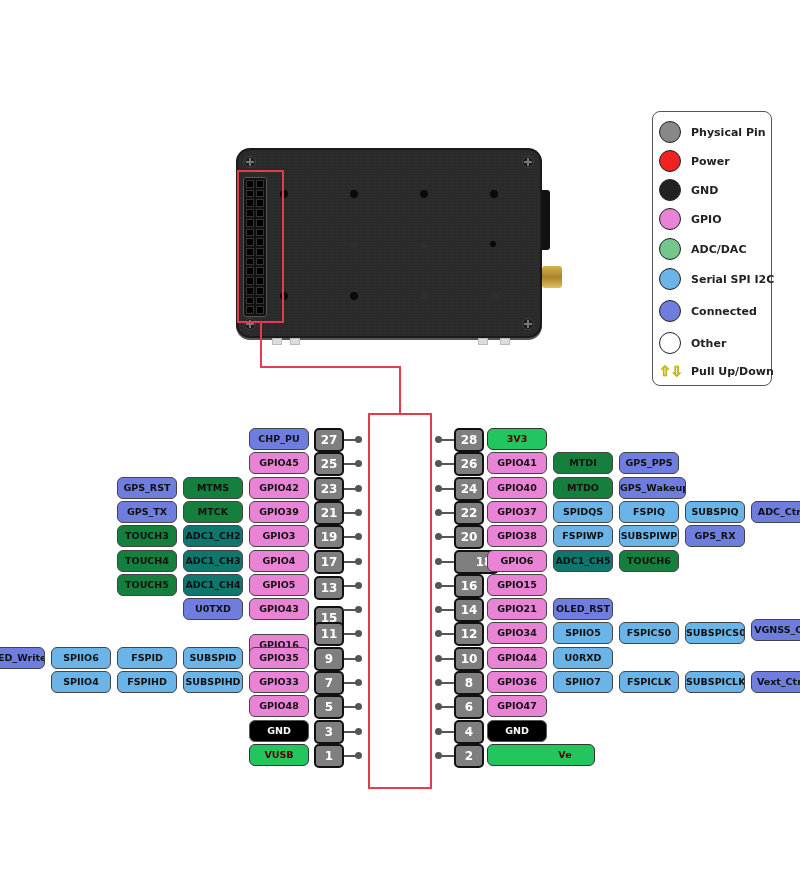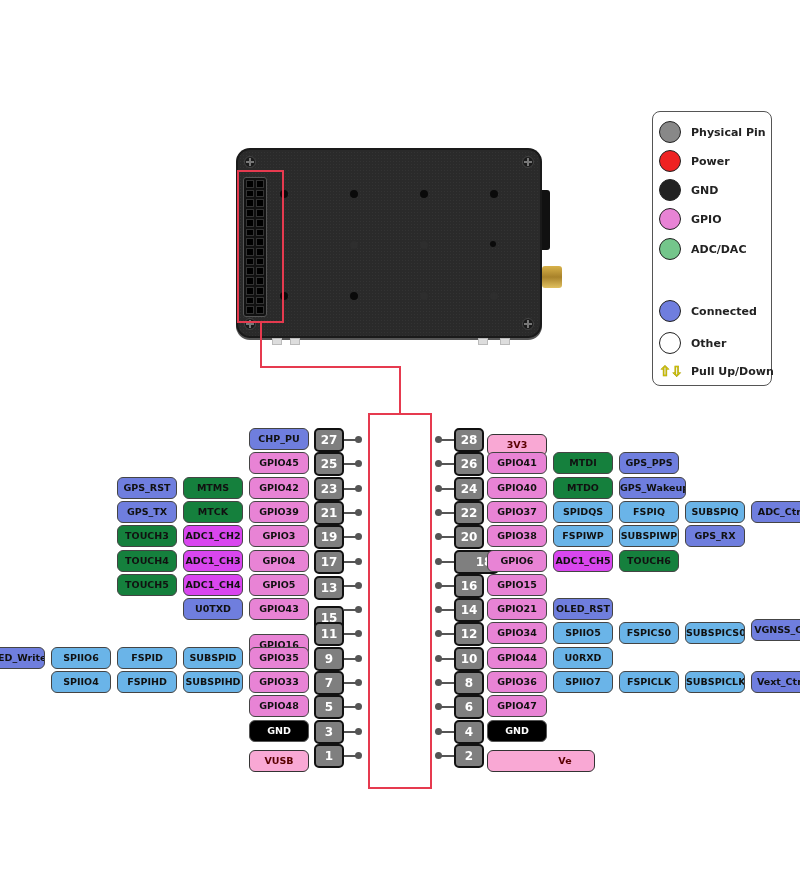--- a/index.html
+++ b/index.html
@@ -44,23 +44,23 @@
   
   .pinnum { position:absolute; width:26px; height:20px; background:#7f7f7f; border:2px solid #111;
             border-radius:5px; color:#fff; font-weight:bold; font-size:12px; text-align:center;
             line-height:20px; box-sizing:content-box; }
   .pinlead { position:absolute; height:2px; background:#555; }
   .pindot { position:absolute; width:7px; height:7px; border-radius:50%; background:#555; }
   .tag { position:absolute; height:20px; border:1.5px solid #444; border-radius:6px;
          font-size:9.5px; font-weight:bold; text-align:center; line-height:20px; color:#111;
          white-space:nowrap; overflow:hidden; box-sizing:content-box; }
   .c-gpio { background:#e883d5; }
-  .c-power { background:#f9a8d4; color:#5a0000; border-color:#333;margin-top:6px; }
+  .c-power { background:#22c55e; color:#5a0000; border-color:#333; }
   .c-gnd { background:#000; color:#fff; border-color:#555; }
-  .c-adc { background:#d946ef; }
+  .c-adc { background:#0f766e; }
   .c-serial { background:#6ab4e8; }
   .c-conn { background:#6f7ede; }
   .c-other { background:#15803d; }
 </style>
 </head>
 <body>
 
 <div id="device">
   <div class="screw" style="left:8px;top:8px"></div>
   <div class="screw" style="right:8px;top:8px"></div>
@@ -134,20 +134,24 @@
       <div class="leg-dot" style="background: rgb(34, 34, 34);"></div>
       <span class="leg-label">GND</span>
     </div>
     <div class="leg-item" style="top: 94px;">
       <div class="leg-dot" style="background: rgb(232, 131, 213);"></div>
       <span class="leg-label">GPIO</span>
     </div>
     <div class="leg-item" style="top: 124px;">
       <div class="leg-dot" style="background: rgb(116, 198, 139);"></div>
       <span class="leg-label">ADC/DAC</span>
+    </div>
+    <div class="leg-item" style="top: 154px;">
+      <div class="leg-dot" style="background: rgb(106, 180, 232);"></div>
+      <span class="leg-label">Serial SPI I2C</span>
     </div>
     <div class="leg-item" style="top: 186px;">
       <div class="leg-dot" style="background: rgb(111, 126, 222);"></div>
       <span class="leg-label">Connected</span>
     </div>
     <div class="leg-item" style="top: 218px;">
       <div class="leg-dot" style="background: rgb(255, 255, 255);"></div>
       <span class="leg-label">Other</span>
     </div>
     <div class="leg-item" style="top: 246px;">

